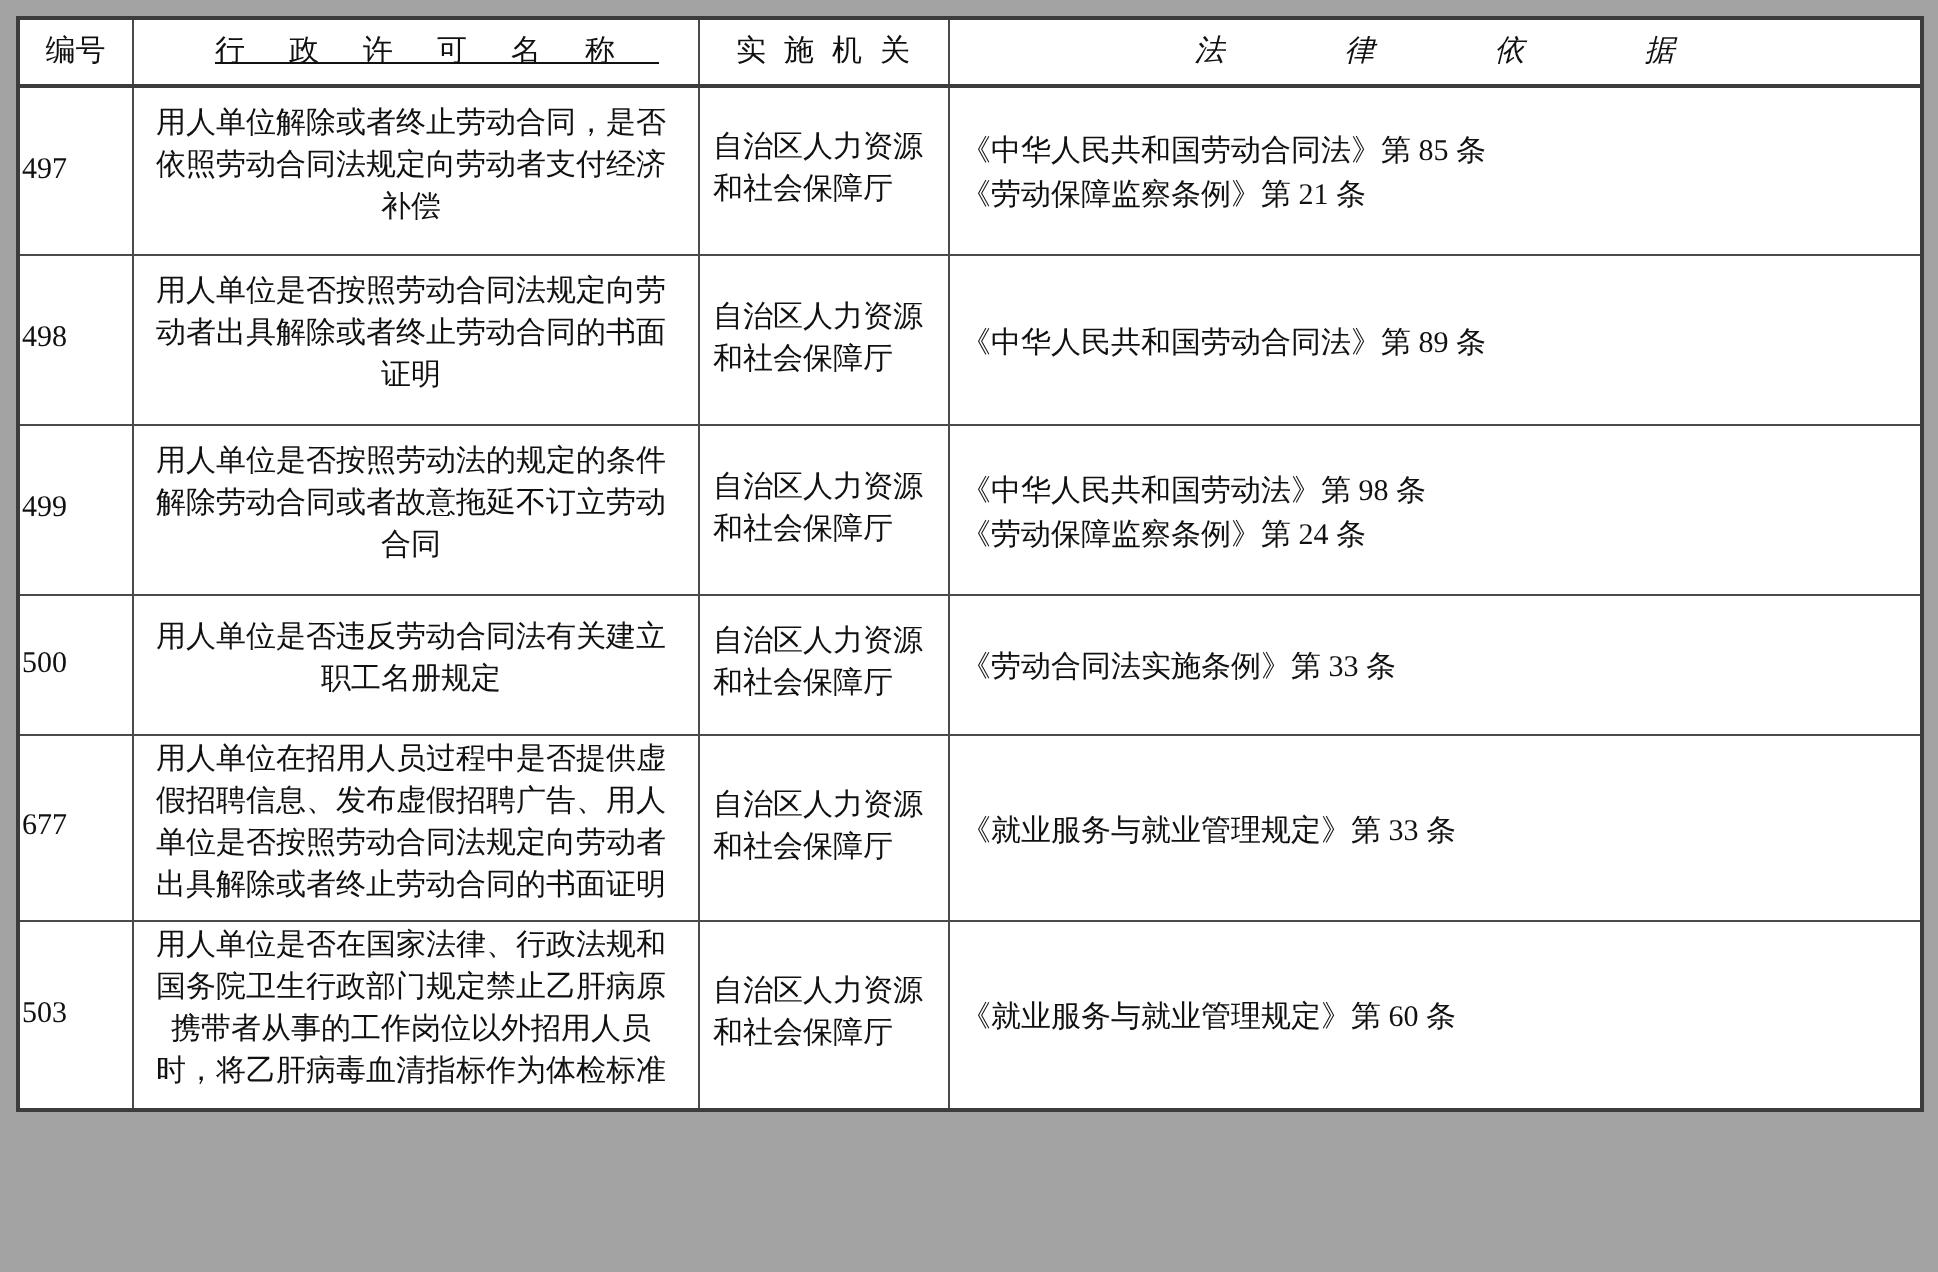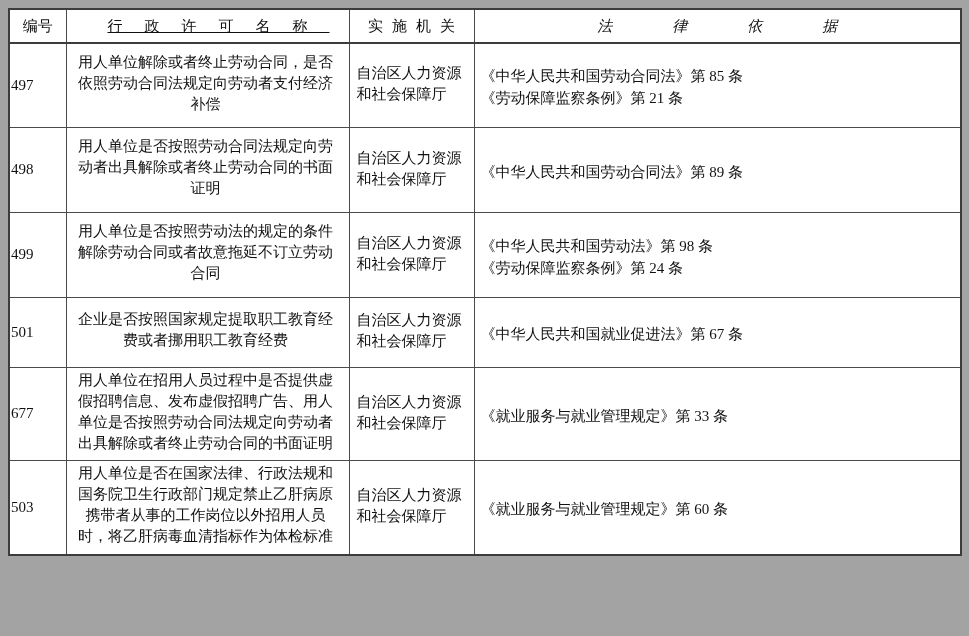--- a/index.html
+++ b/index.html
@@ -120,25 +120,25 @@
         <tr>
           <td class="c-num">499</td>
           <td class="c-name">用人单位是否按照劳动法的规定的条件解除劳动合同或者故意拖延不订立劳动合同</td>
           <td class="c-agency">自治区人力资源和社会保障厅</td>
           <td class="c-legal">
             <div class="legal-line">《中华人民共和国劳动法》第 98 条</div>
             <div class="legal-line">《劳动保障监察条例》第 24 条</div>
           </td>
         </tr>
         <tr>
-          <td class="c-num">501</td>
-          <td class="c-name">企业是否按照国家规定提取职工教育经费或者挪用职工教育经费</td>
+          <td class="c-num">500</td>
+          <td class="c-name">用人单位是否违反劳动合同法有关建立职工名册规定</td>
           <td class="c-agency">自治区人力资源和社会保障厅</td>
           <td class="c-legal">
-            <div class="legal-line">《中华人民共和国就业促进法》第 67 条</div>
+            <div class="legal-line">《劳动合同法实施条例》第 33 条</div>
           </td>
         </tr>
         <tr>
           <td class="c-num">677</td>
           <td class="c-name">用人单位在招用人员过程中是否提供虚假招聘信息、发布虚假招聘广告、用人单位是否按照劳动合同法规定向劳动者出具解除或者终止劳动合同的书面证明</td>
           <td class="c-agency">自治区人力资源和社会保障厅</td>
           <td class="c-legal">
             <div class="legal-line">《就业服务与就业管理规定》第 33 条</div>
           </td>
         </tr>

